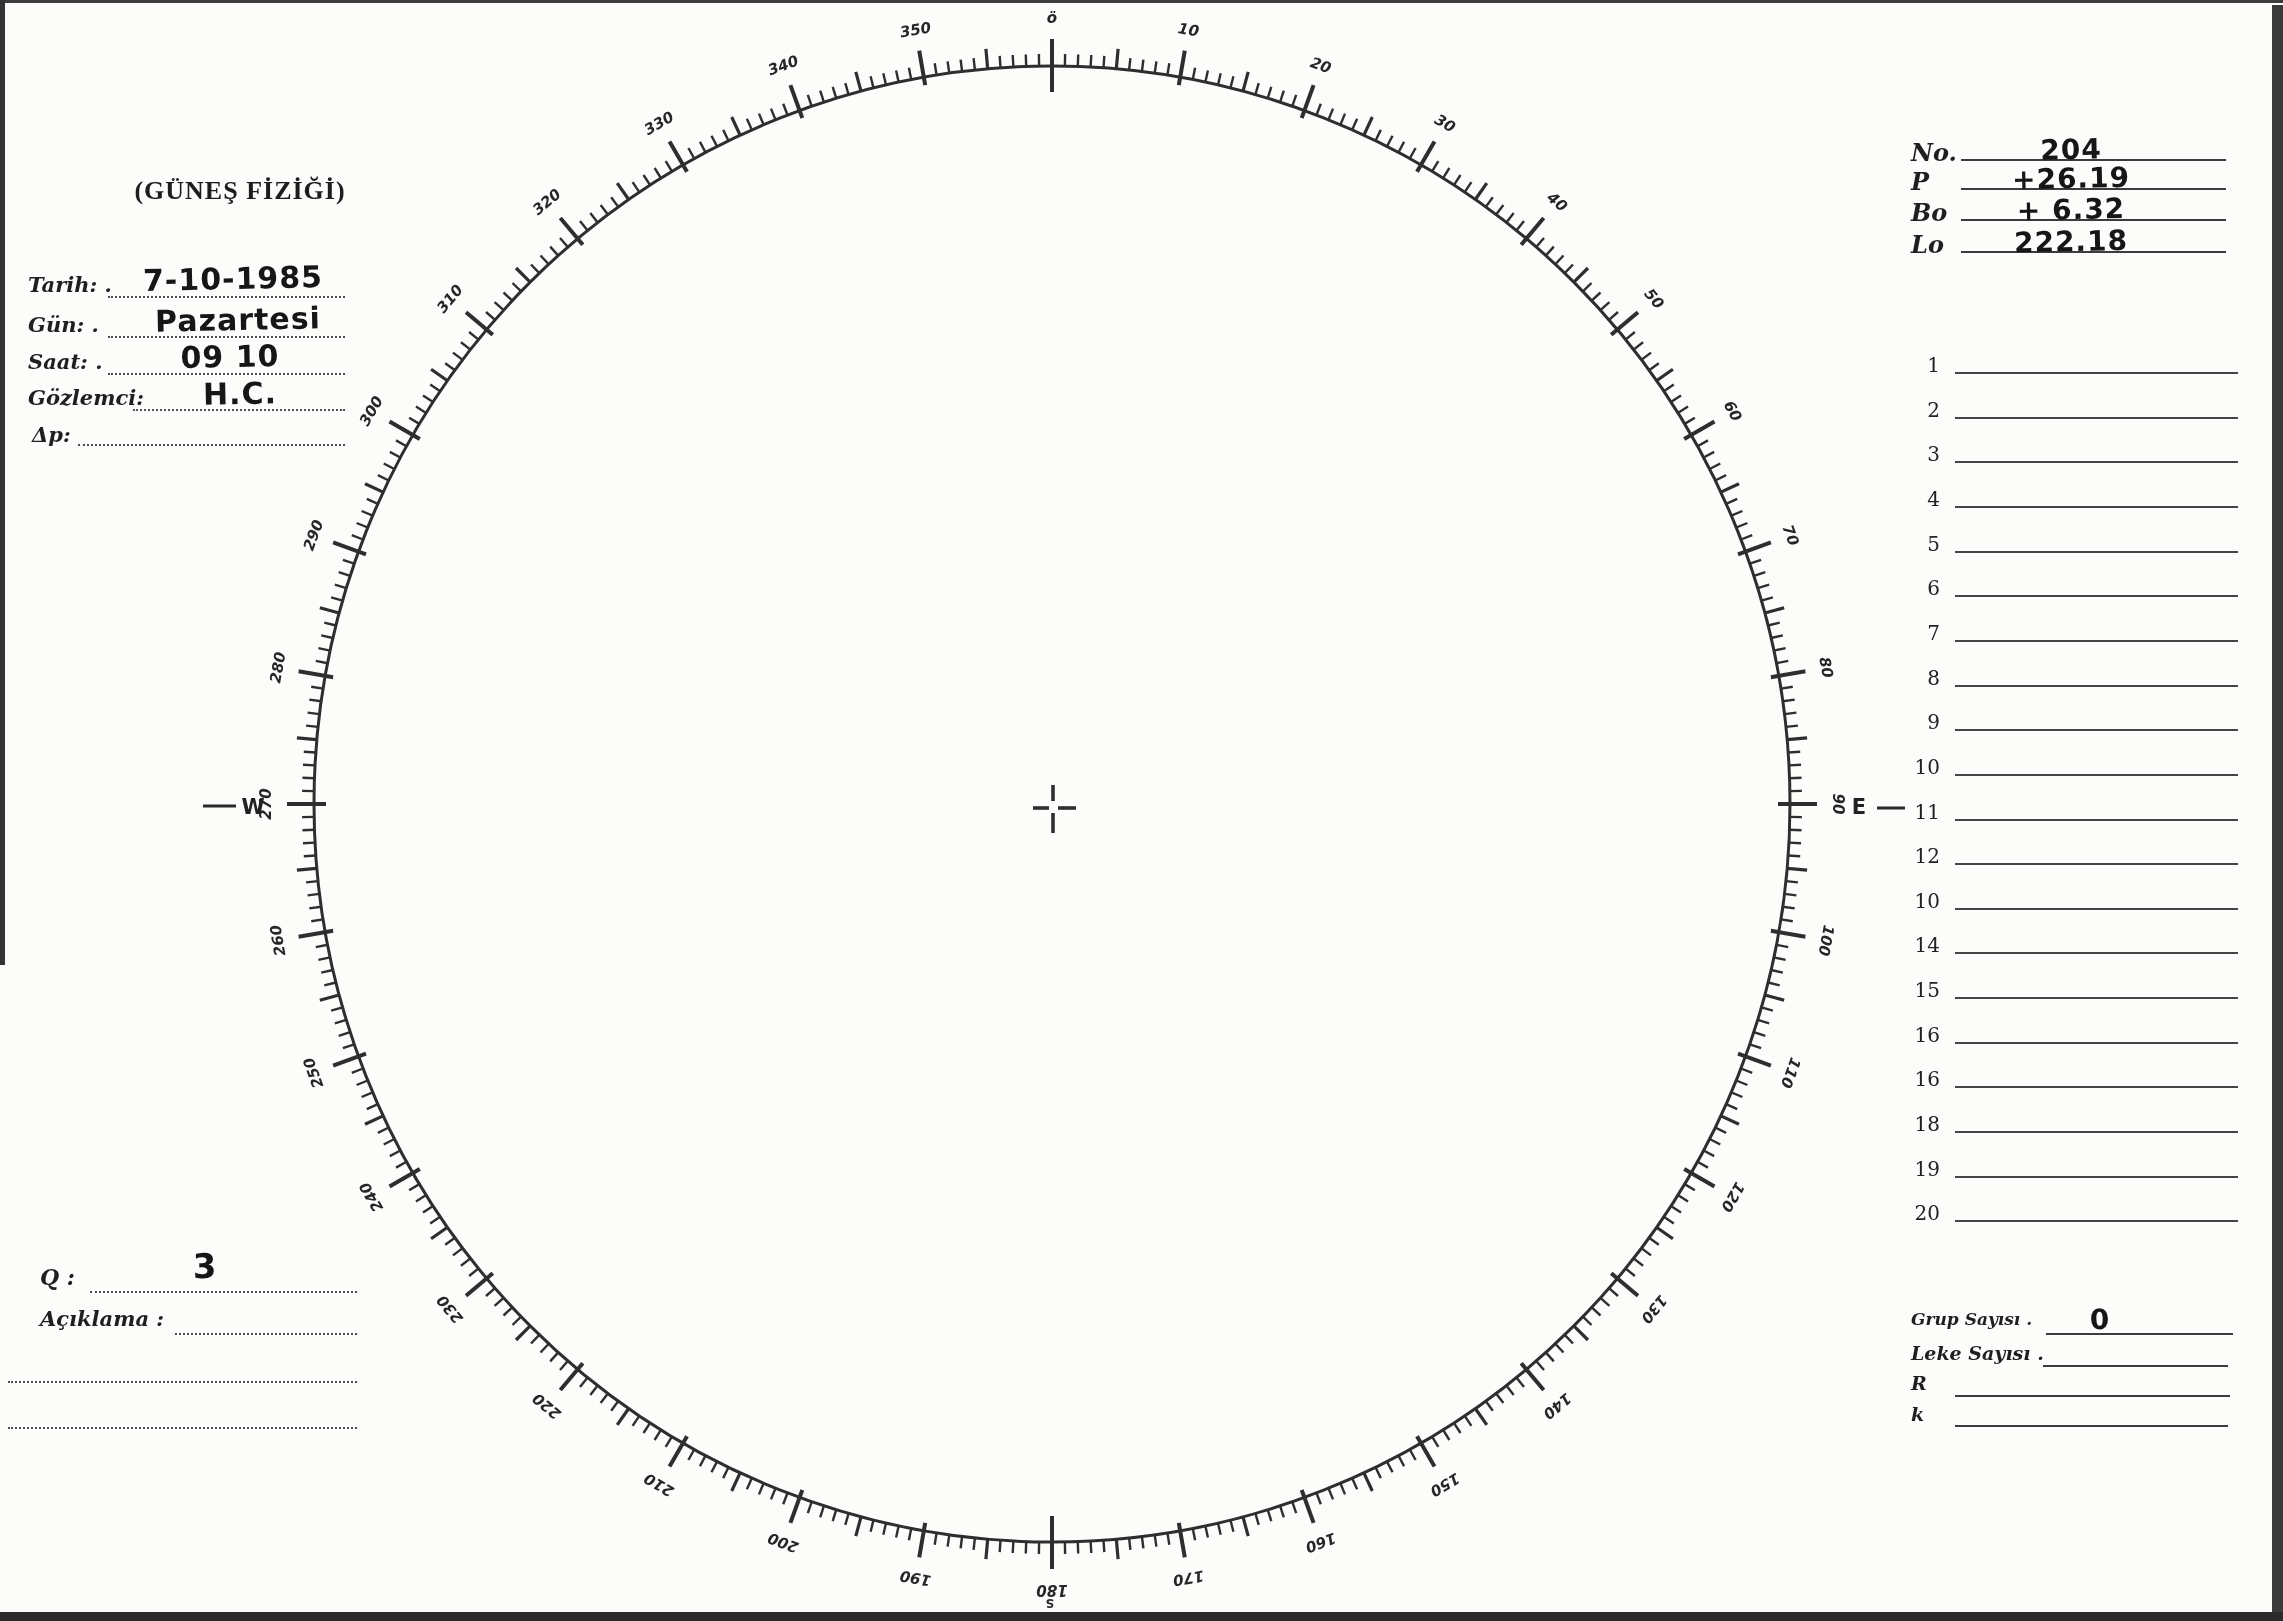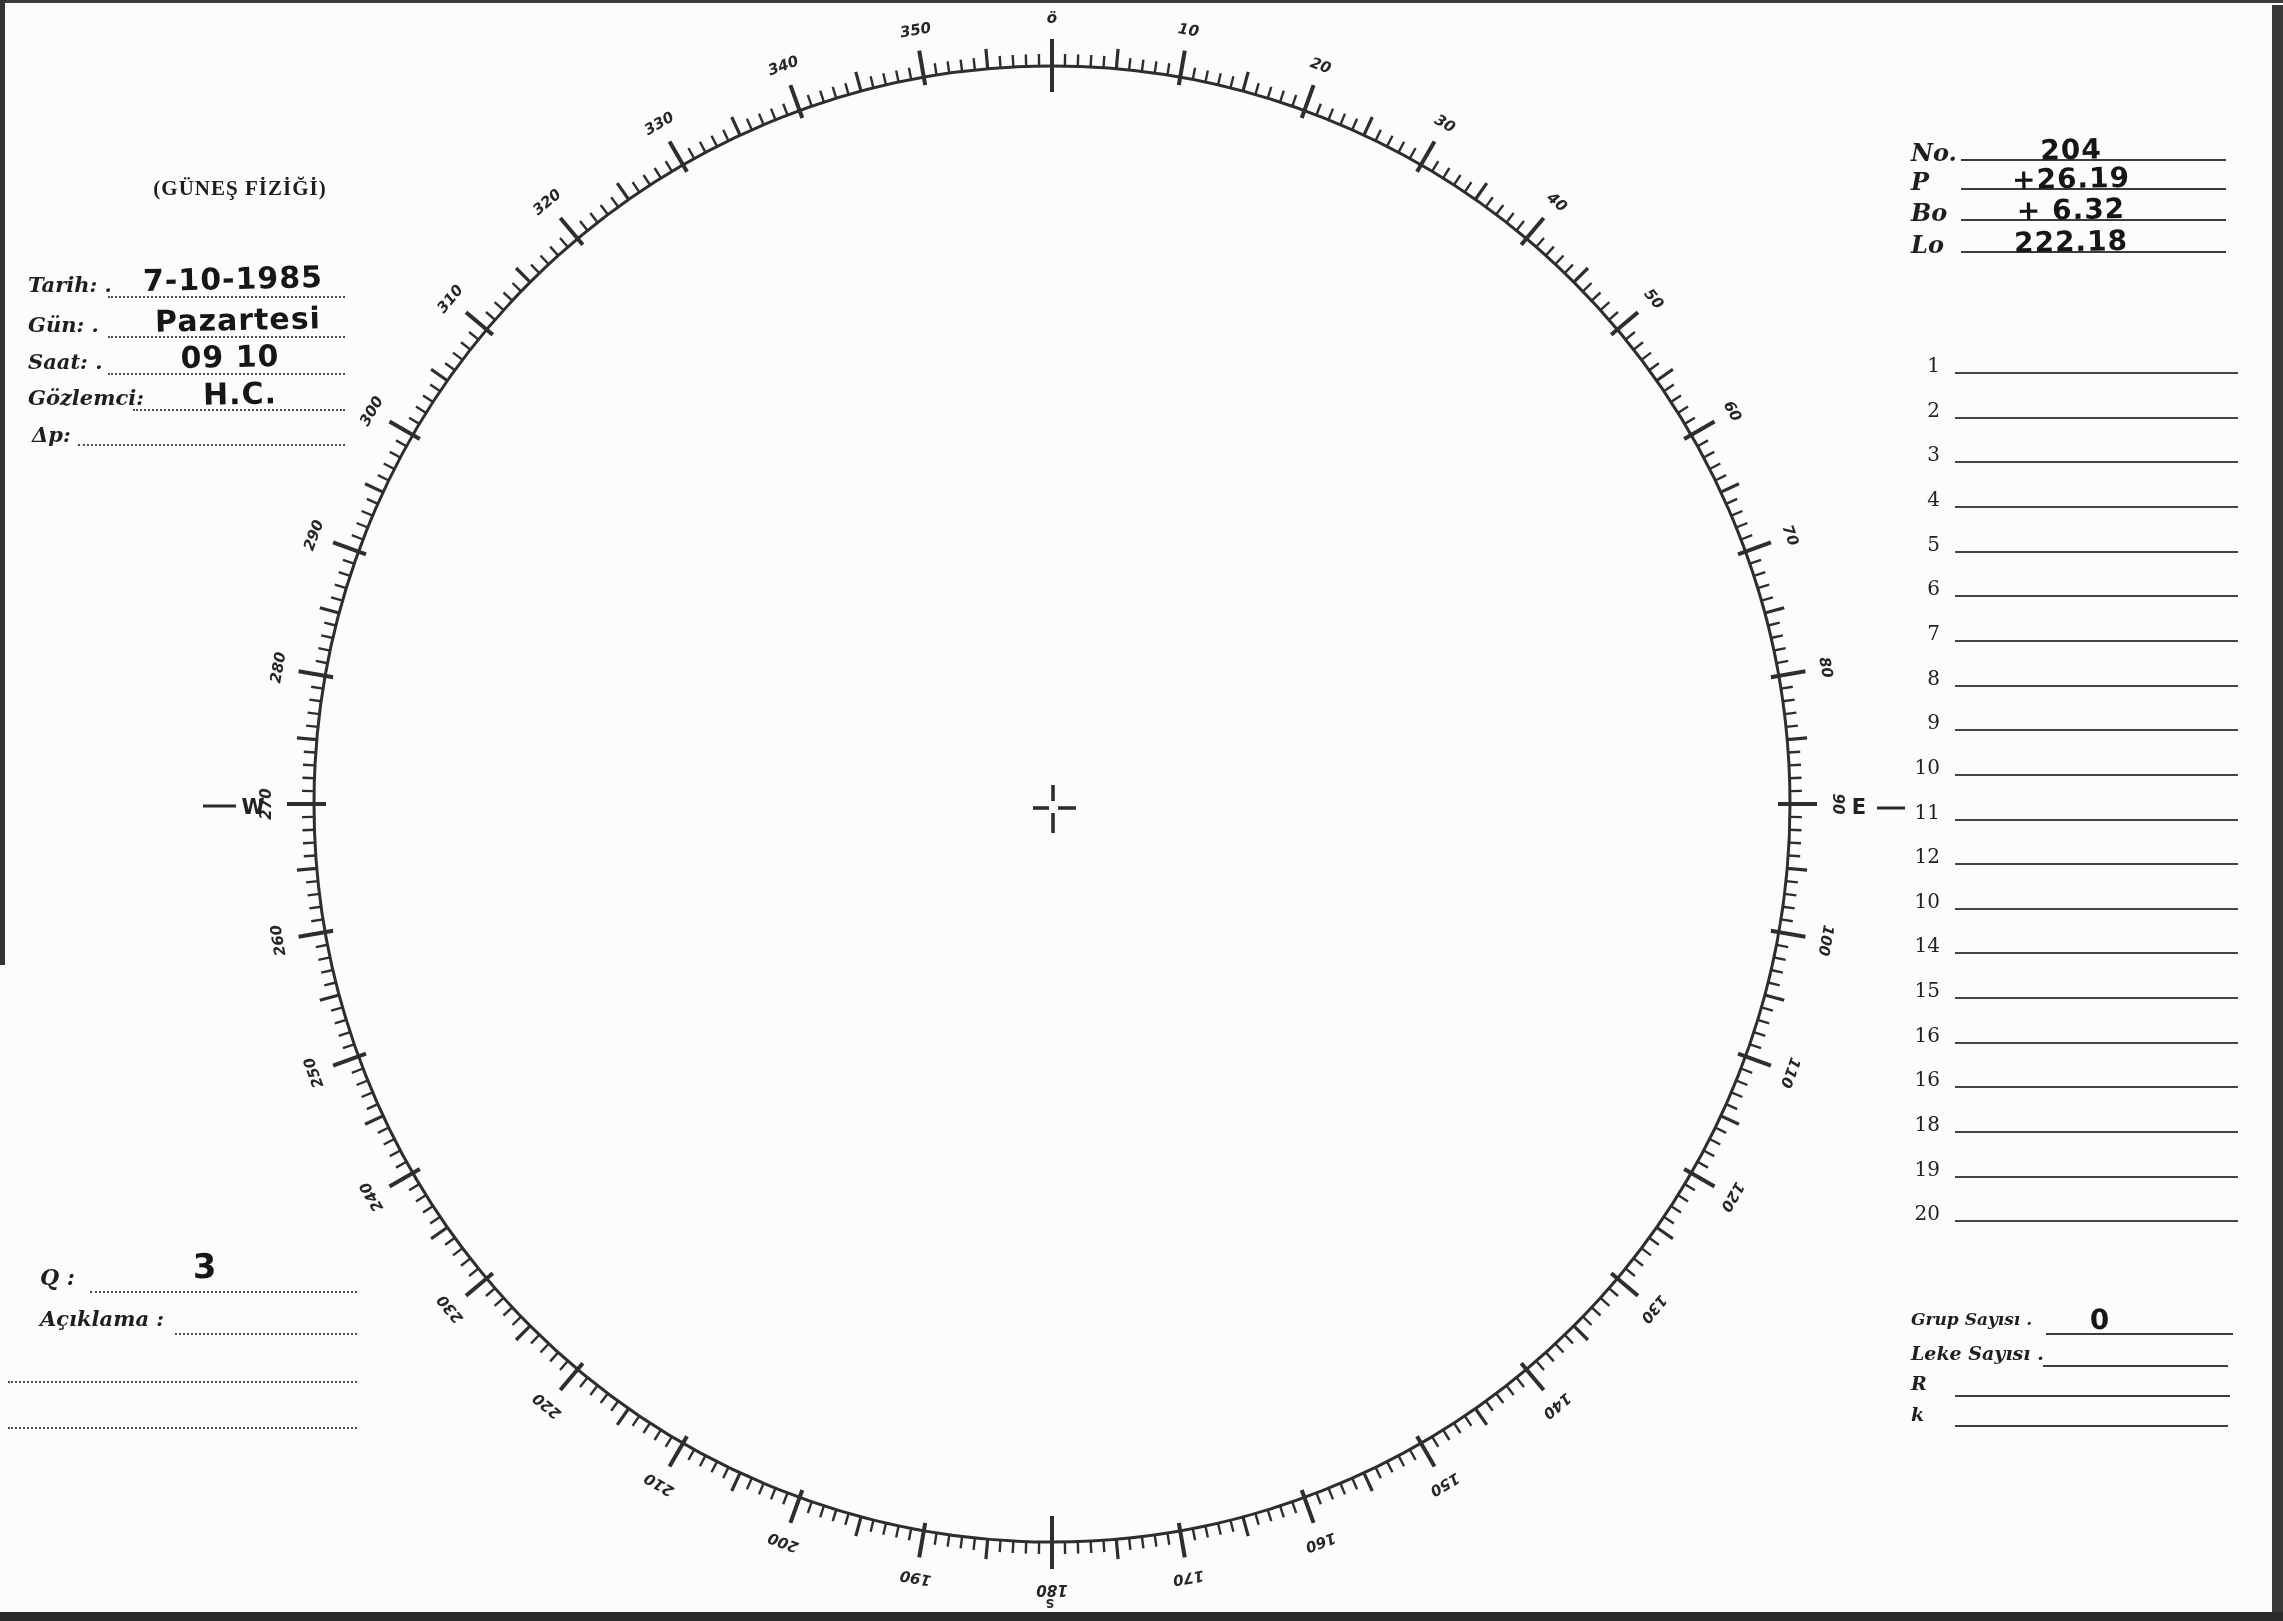--- a/index.html
+++ b/index.html
@@ -11,21 +11,21 @@
   
   .edge{position:absolute;background:#343434;}
   .edge-left{left:0;top:0;width:5px;height:965px;}
   .edge-top{left:0;top:0;width:2283px;height:3px;background:#3d3d3d;}
   .edge-right{right:0;top:5px;width:11px;height:1616px;background:#3a3a3a;}
   .edge-bottom{left:0;top:1612px;width:2283px;height:9px;background:#2b2b2b;}
   
   .title1{position:absolute;left:20px;top:140px;width:440px;text-align:center;
     font-family:"Liberation Serif",serif;font-weight:700;font-size:24px;letter-spacing:1.5px;color:#1d1d1d;}
   .title2{position:absolute;left:20px;top:176px;width:440px;text-align:center;
-    font-family:"Liberation Serif",serif;font-weight:700;font-size:21px;letter-spacing:1px;color:#1d1d1d;}
+    font-family:"Liberation Serif",serif;font-weight:700;font-size:26px;letter-spacing:1px;color:#1d1d1d;}
   .flabel{position:absolute;font-family:"DejaVu Serif",serif;font-style:italic;font-weight:700;
     font-size:21px;color:#1f1f1f;white-space:nowrap;}
   .dotline{position:absolute;height:3px;border-bottom:2px dotted #4e4e4e;}
   .solidline{position:absolute;height:0;border-bottom:2px solid #3c3c3c;}
   
   .hw{position:absolute;font-family:"DejaVu Sans",sans-serif;font-weight:700;color:#161616;
     font-size:30px;letter-spacing:1px;white-space:nowrap;
     transform:translateX(-50%) rotate(-1.2deg);}
   
   .eph-row,.sum-row{position:absolute;left:1911px;width:330px;height:28px;}

